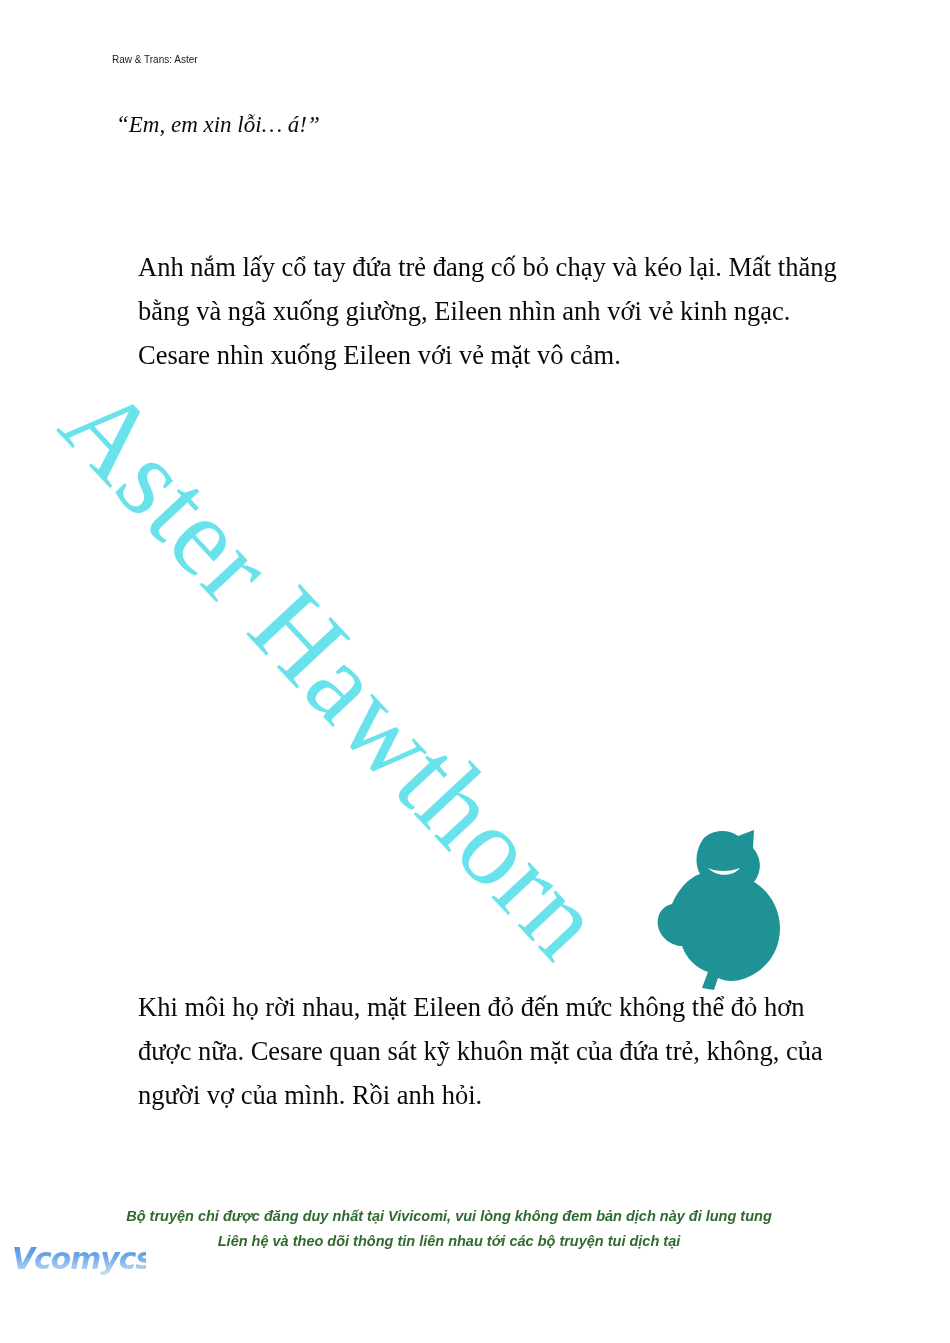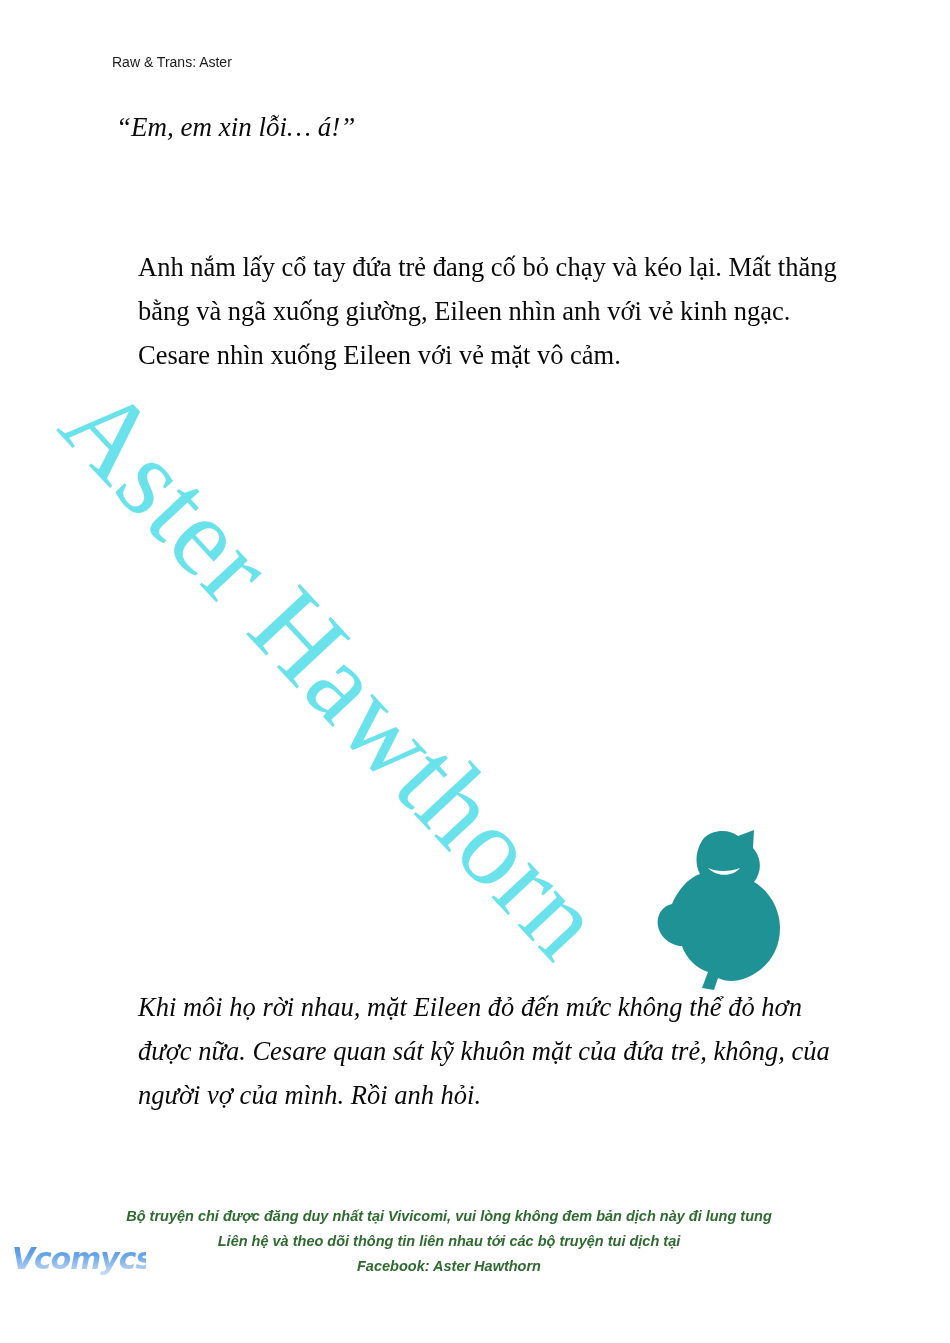--- a/index.html
+++ b/index.html
@@ -59,32 +59,32 @@
     position: absolute;
     inset: 0;
     z-index: 2;
   }
 
   .header-line {
     position: absolute;
     left: 112px;
     top: 54px;
     font-family: "Liberation Sans", "DejaVu Sans", sans-serif;
-    font-size: 14px;
+    font-size: 10px;
     color: #1b1b1b;
     white-space: nowrap;
   }
 
   .quote-line {
     position: absolute;
     left: 116px;
     top: 112px;
     font-family: "Liberation Serif", "DejaVu Serif", serif;
     font-style: italic;
-    font-size: 27px;
+    font-size: 23px;
     color: #0b0b0b;
     white-space: nowrap;
   }
 
   .body-block {
     position: absolute;
     left: 114px;
     width: 720px;
     font-family: "Liberation Serif", "DejaVu Serif", serif;
     font-size: 26.5px;
@@ -184,28 +184,27 @@
     <div class="header-line">Raw &amp; Trans: Aster</div>
 
     <div class="quote-line">“Em, em xin lỗi… á!”</div>
 
     <div class="body-block" style="top:245px;">
       <p>Anh nắm lấy cổ tay đứa trẻ đang cố bỏ chạy và kéo lại. Mất thăng bằng và ngã xuống giường, Eileen nhìn anh với vẻ kinh ngạc. Cesare nhìn xuống Eileen với vẻ mặt vô cảm.</p>
     </div>
 
 
 
-    <div class="body-block" style="top:985px;font-style:italic;">
+    <div class="body-block" style="top:985px;">
       <p>Khi môi họ rời nhau, mặt Eileen đỏ đến mức không thể đỏ hơn được nữa. Cesare quan sát kỹ khuôn mặt của đứa trẻ, không, của người vợ của mình. Rồi anh hỏi.</p>
     </div>
 
     <div class="footer">
       <div>Bộ truyện chỉ được đăng duy nhất tại Vivicomi, vui lòng không đem bản dịch này đi lung tung</div>
       <div>Liên hệ và theo dõi thông tin liên nhau tới các bộ truyện tui dịch tại</div>
-      <div>Facebook: Aster Hawthorn</div>
     </div>
 
     <div class="logo">
       <div class="logo-text">Vcomycs</div>
     </div>
 
   </div>
 </div>
 
 </body></html>

